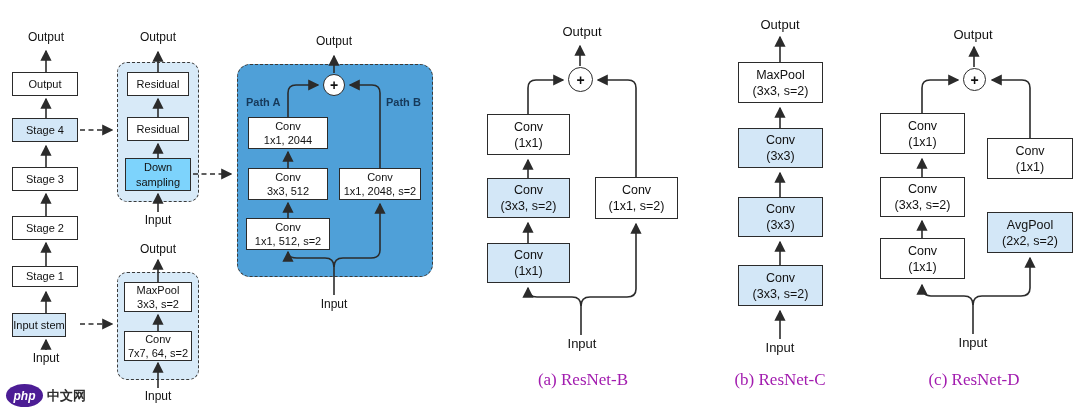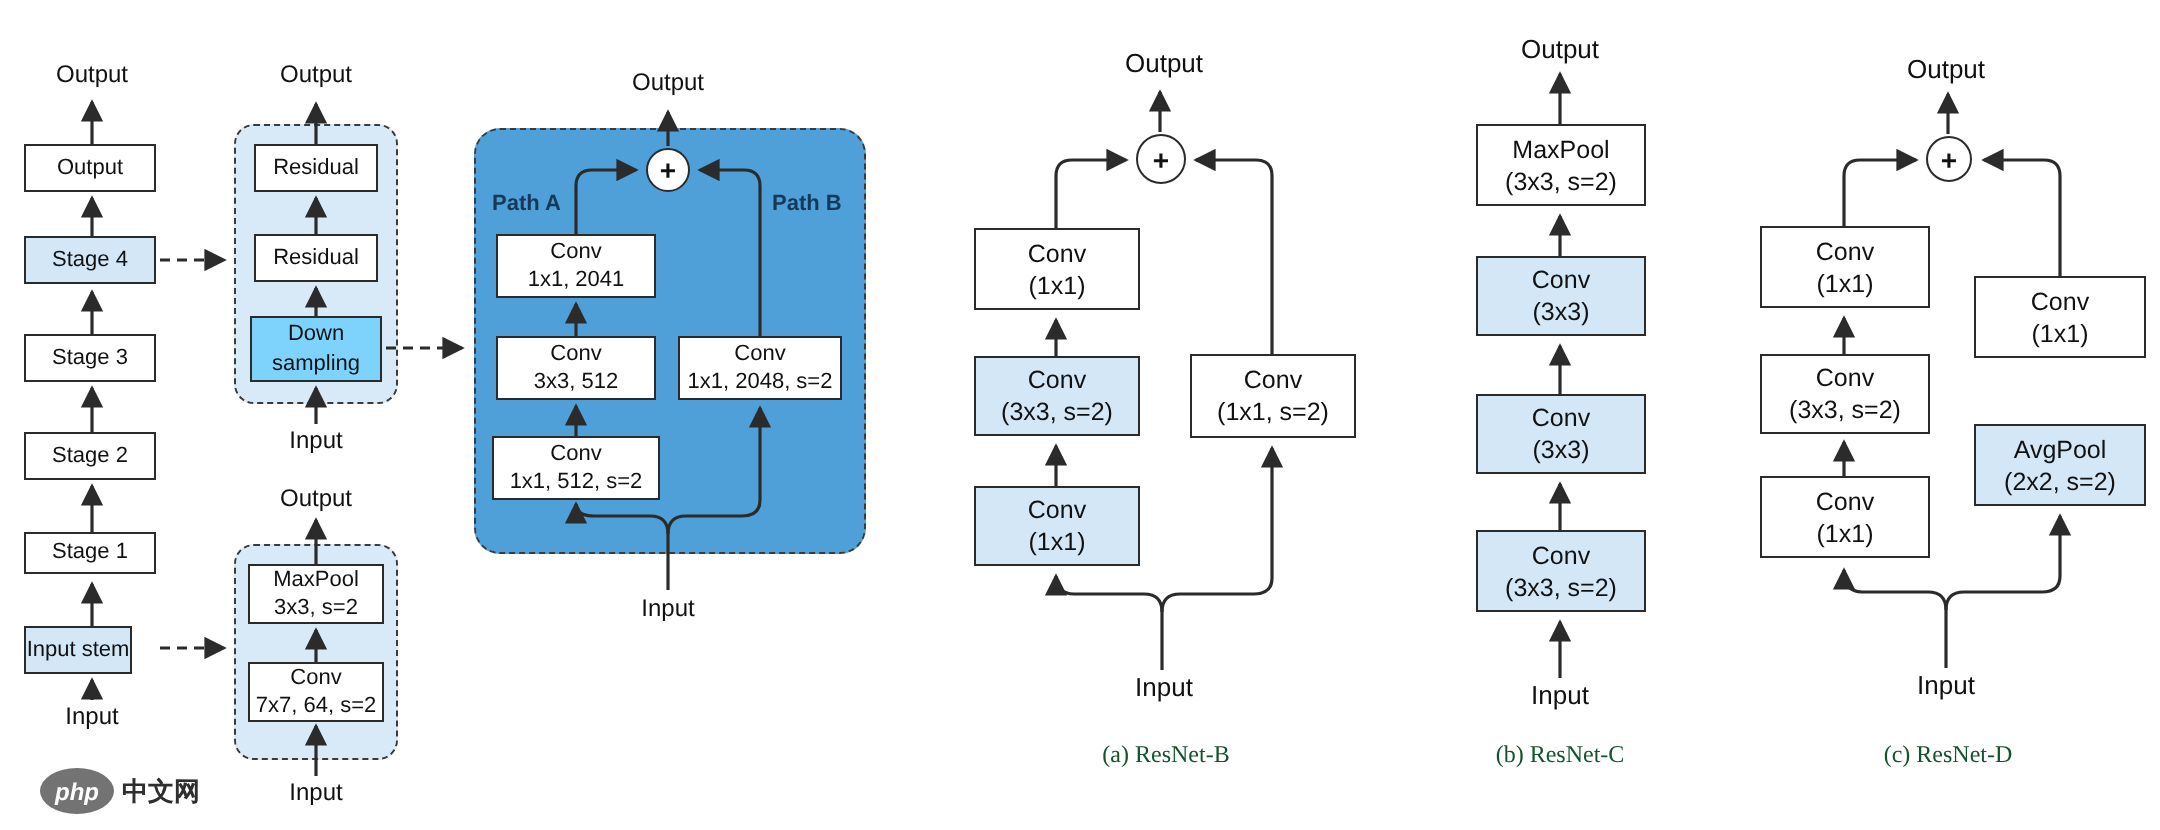--- a/index.html
+++ b/index.html
@@ -28,28 +28,28 @@
   .lbl.big { font-size:13px; }
   .path-lbl {
     position:absolute; font-size:11px; font-weight:700; color:#16395a; z-index:3;
   }
   .plus-circle {
     position:absolute; border:1.5px solid #2b2b2b; border-radius:50%;
     background:#fff; display:flex; align-items:center; justify-content:center;
     font-size:14px; font-weight:600; z-index:4; box-sizing:border-box; color:#111;
   }
   .caption {
-    position:absolute; font-family:"Liberation Serif", serif; font-size:12px;
-    text-align:center; z-index:3; color:#14532d;
+    position:absolute; font-family:"Liberation Serif", serif; font-size:17px;
+    text-align:center; z-index:3; color:#a21caf;
   }
   .watermark { position:absolute; left:6px; top:384px; display:flex; align-items:center; z-index:5; }
   .wm-oval {
-    width:37px; height:23px; background:#737373; border-radius:50%;
+    width:37px; height:23px; background:#4c1d95; border-radius:50%;
     display:flex; align-items:center; justify-content:center;
-    color:#fff; font-style:italic; font-weight:700; font-size:12px;margin-left:14px;
+    color:#fff; font-style:italic; font-weight:700; font-size:12px;
   }
   .wm-text { margin-left:4px; font-size:13px; font-weight:700; color:#2e2e2e; }
 </style>
 </head>
 <body>
 
 <div class="canvas">
 
   <div class="dashed-box" style="left:117px; top:62px; width:82px; height:140px;"></div>
   <div class="dashed-box" style="left:117px; top:272px; width:82px; height:108px;"></div>
@@ -179,21 +179,21 @@
     <span>7x7, 64, s=2</span>
   </div>
   <div class="lbl" style="left:128px; top:389px; width:60px;">Input</div>
 
   <div class="lbl" style="left:304px; top:34px; width:60px;">Output</div>
   <div class="plus-circle" style="left:323px; top:74px; width:22px; height:22px;">+</div>
   <div class="path-lbl" style="left:246px; top:96px;">Path A</div>
   <div class="path-lbl" style="left:386px; top:96px;">Path B</div>
   <div class="box" style="left:248px; top:117px; width:80px; height:32px;">
     <span>Conv</span>
-    <span>1x1, 2041</span>
+    <span>1x1, 2044</span>
   </div>
   <div class="box" style="left:248px; top:168px; width:80px; height:32px;">
     <span>Conv</span>
     <span>3x3, 512</span>
   </div>
   <div class="box" style="left:246px; top:218px; width:84px; height:32px;">
     <span>Conv</span>
     <span>1x1, 512, s=2</span>
   </div>
   <div class="box" style="left:339px; top:168px; width:82px; height:32px;">

